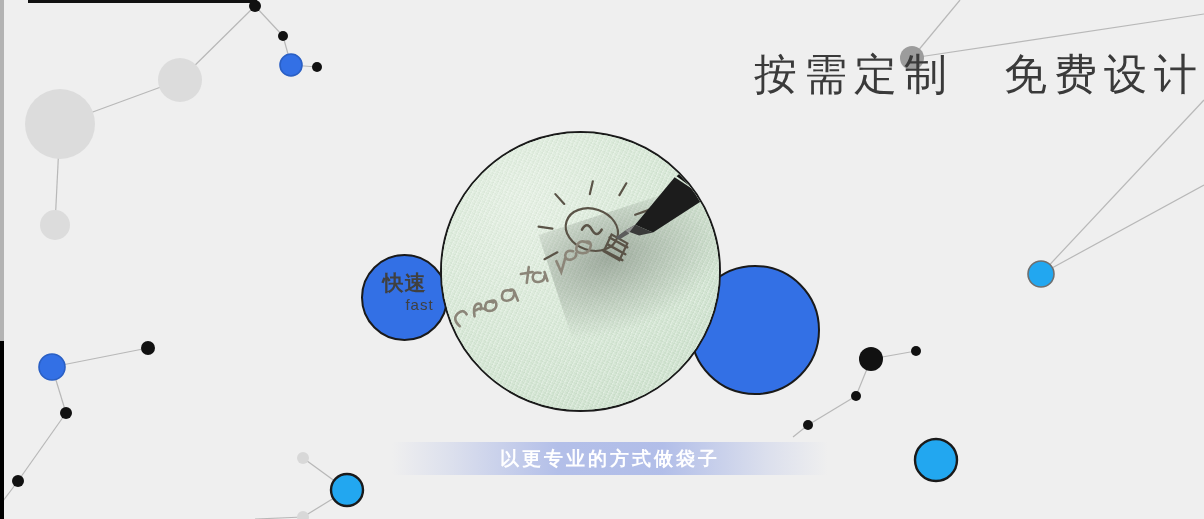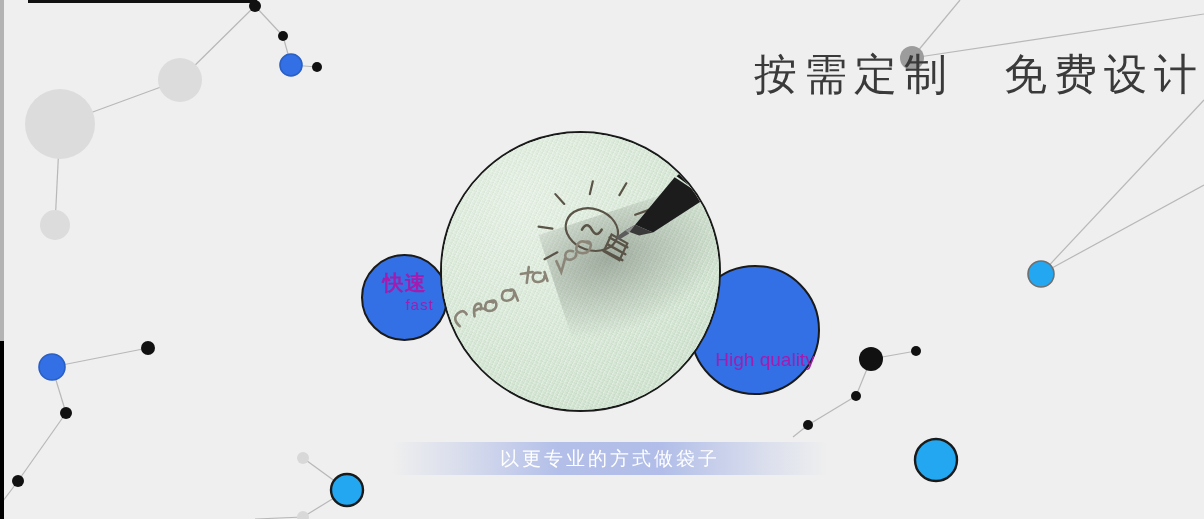--- a/index.html
+++ b/index.html
@@ -87,21 +87,21 @@
     width:70%; height:45%;
     background:radial-gradient(ellipse at 30% 35%, rgba(60,70,60,.38) 0%, rgba(60,70,60,0) 65%);
     transform:rotate(-18deg);
   }
   .photo-art{ position:absolute; left:0; top:0; width:100%; height:100%; }
 
   .circle-label{
     position:absolute;
     left:0; width:100%;
     text-align:center;
-    color:#a21caf;
+    color:#404040;
     z-index:4;
     pointer-events:none;
   }
   #fast-cn{ top:269px; font-size:21px; font-weight:700; letter-spacing:1px;
             left:361px; width:87px; }
   #fast-en{ top:296px; font-size:15px; letter-spacing:1px;
             left:376px; width:87px; }
   #quality-cn{ top:315px; font-size:25px; font-weight:700; letter-spacing:2px;
                left:700px; width:130px; }
   #quality-en{ top:349px; font-size:19px;
@@ -124,20 +124,21 @@
   #slogan-text{
     position:absolute;
     left:0; top:0;
     width:436px; height:42px;
     line-height:33px;
     text-align:center;
     color:#ffffff;
     font-size:19px;
     letter-spacing:3px;
     white-space:pre;
+    font-weight:bold;
   }
 </style>
 </head>
 <body>
 
 <div id="stage">
 
   <svg id="network" viewBox="0 0 1204 519" width="1204" height="519">
       <line x1="60" y1="124" x2="180" y2="80" stroke="#b8b8b8" stroke-width="1.2"></line>
       <line x1="60" y1="124" x2="55" y2="225" stroke="#b8b8b8" stroke-width="1.2"></line>
@@ -227,19 +228,18 @@
         <path d="M214 101 L196 93 L186 99 L200 104 Z" fill="#3a3a3a"></path>
         <path d="M196 93 L186 99 L178 105 L190 101 Z" fill="#8d8d8d"></path>
         <path d="M186 99 L176 106 L180 108 L190 102 Z" fill="#5c5c5c"></path>
         <path d="M238 44 L274 12 L281 20 L268 66 Z" fill="#111111"></path>
       </g>
     </svg>
   </div>
 
   <div class="circle-label" id="fast-cn">快速</div>
   <div class="circle-label" id="fast-en">fast</div>
-  <div class="circle-label" id="quality-en">High quality</div>
 
   <div id="slogan-bar">
     <div id="slogan-text">以更专业的方式做袋子</div>
   </div>
 
 </div>
 
 </body></html>

